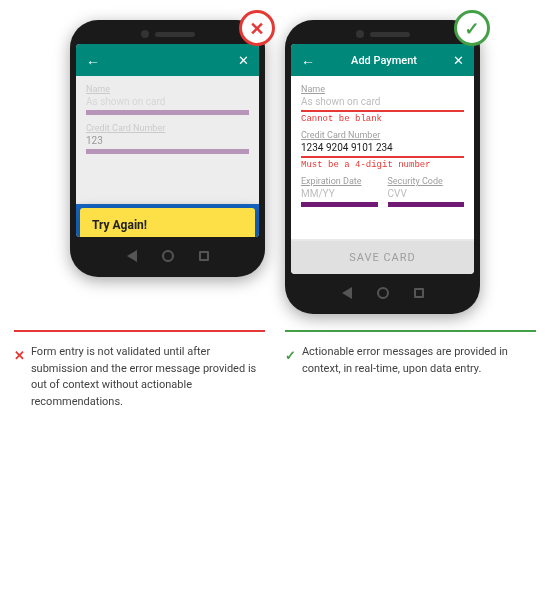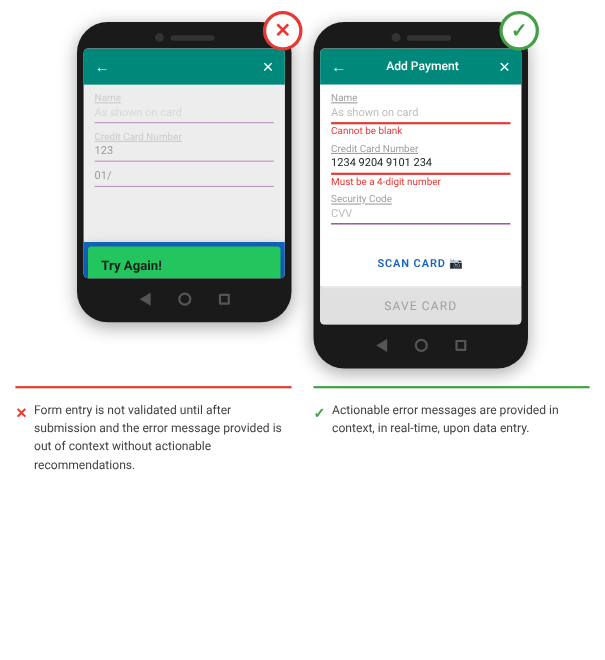--- a/index.html
+++ b/index.html
@@ -128,44 +128,45 @@
     }
     .field-label {
       font-size: 9px;
       color: #9e9e9e;
       margin-bottom: 2px;
       text-decoration: underline;
     }
     .field-input {
       font-size: 10px;
       color: #bdbdbd;
-      border-bottom: 1px solid #701a75;
+      border-bottom: 5px solid #701a75;
       padding-bottom: 3px;
       margin-bottom: 8px;
     }
     .field-input.has-value {
       color: #212121;
     }
     .field-input.underline-red {
       border-bottom: 2px solid #e53935;
     }
     .error-text {
       font-size: 9px;
       color: #e53935;
       margin-top: -6px;
       margin-bottom: 6px;
+      font-family: Liberation Mono, monospace;
     }
 
     
     .dialog-overlay {
       position: relative;
       margin: 0;
     }
     .dialog-box {
-      background: #22c55e;
+      background: #fde047;
       border-radius: 3px;
       margin: 6px 4px;
       padding: 10px 12px;
       box-shadow: 0 4px 16px rgba(0,0,0,0.25);
       position: absolute;
       top: 0; left: 0; right: 0;
       z-index: 5;
     }
     .dialog-title {
       font-size: 12px;
@@ -281,21 +282,20 @@
         <div class="form-area form-dimmed">
           <div class="field-group">
             <div class="field-label">Name</div>
             <div class="field-input">As shown on card</div>
           </div>
           <div class="field-group">
             <div class="field-label">Credit Card Number</div>
             <div class="field-input has-value">123</div>
           </div>
           <div class="field-group">
-            <div class="field-input has-value">01/</div>
           </div>
           <div style="height:30px;"></div>
         </div>
 
         <div class="dialog-overlay">
           <div class="dialog-box">
             <div class="dialog-title">Try Again!</div>
 
           </div>
         </div>
@@ -337,27 +337,27 @@
             <div class="field-input underline-red">As shown on card</div>
             <div class="error-text">Cannot be blank</div>
           </div>
           <div class="field-group">
             <div class="field-label">Credit Card Number</div>
             <div class="field-input has-value underline-red">1234 9204 9101 234</div>
             <div class="error-text">Must be a 4-digit number</div>
           </div>
           <div class="two-col">
             <div class="field-group">
+              <div class="field-label">Expiration Date</div>
+              <div class="field-input">MM/YY</div>
+            </div>
+            <div class="field-group">
               <div class="field-label">Security Code</div>
               <div class="field-input">CVV</div>
             </div>
-          </div>
-          <div class="scan-card-row">
-            <span>SCAN CARD</span>
-            <span> 📷</span>
           </div>
         </div>
 
         <div class="save-card-btn disabled">SAVE CARD</div>
       </div>
       <div class="phone-bottom">
         <div class="nav-btn">
             <div class="nav-back"></div>
           </div>
         <div class="nav-btn">

